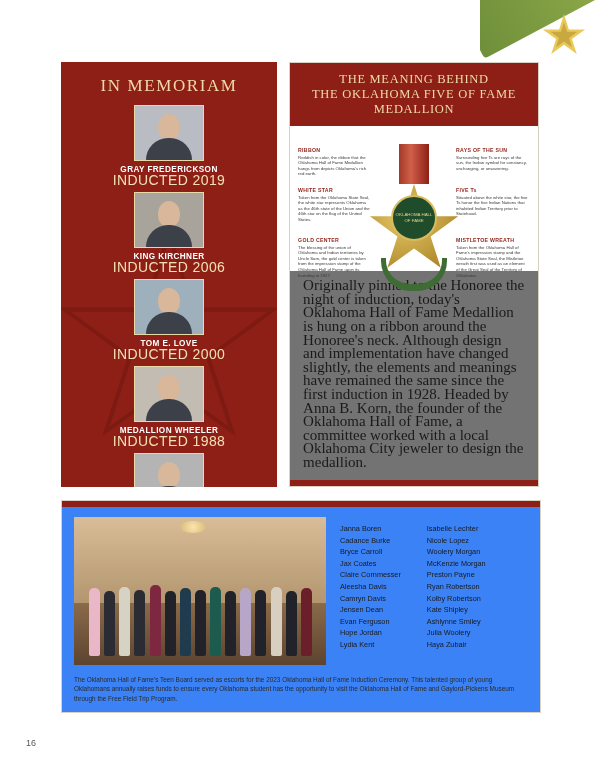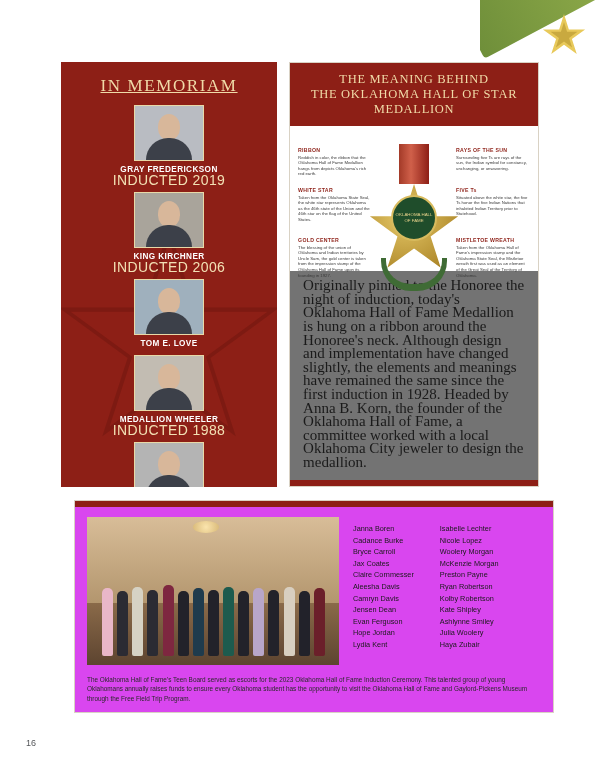--- a/index.html
+++ b/index.html
@@ -106,21 +106,20 @@
     padding: 14px 10px 10px;
     text-align: center;
   }
   .memoriam-title {
     font-family: "Liberation Serif", serif;
     font-size: 17px;
     letter-spacing: 1.6px;
     color: #f0dba8;
     margin-bottom: 9px;
     font-weight: 400;
-    text-decoration: underline;
   }
   .honoree {
     margin-bottom: 6px;
   }
   .portrait {
     width: 68px;
     height: 54px;
     margin: 0 auto 3px;
     background: #cfcfcf;
     border: 1px solid #e8d9a8;
@@ -283,24 +282,24 @@
   }
   .med-footer-bar {
     height: 9px;
     background: #8d1f16;
     margin-top: auto;
   }
 
   
   .teen {
     position: absolute;
-    left: 74px;
+    left: 61px;
     top: 500px;
     width: 478px;
-    background: #d946ef;
+    background: #3b82f6;
     border: 1px solid #d9d2c4;
   }
   .teen-topbar {
     height: 6px;
     background: #8d1f16;
   }
   .teen-inner {
     display: flex;
     padding: 10px 12px 4px;
     gap: 14px;
@@ -397,20 +396,21 @@
           <div class="hon-name">KING KIRCHNER</div>
           <div class="hon-year">INDUCTED 2006</div>
         </div>
 
         <div class="honoree">
           <div class="portrait p3">
             <div class="head"></div>
               <div class="body"></div>
           </div>
           <div class="hon-name">TOM E. LOVE</div>
+          <div class="hon-year">INDUCTED 2000</div>
         </div>
 
         <div class="honoree">
           <div class="portrait p4">
             <div class="head"></div>
               <div class="body"></div>
           </div>
           <div class="hon-name">MEDALLION WHEELER</div>
           <div class="hon-year">INDUCTED 1988</div>
         </div>
@@ -421,21 +421,21 @@
               <div class="body"></div>
           </div>
 
         </div>
       </div>
     </div>
 
     <div class="medallion">
       <div class="med-header">
         <span class="l1">THE MEANING BEHIND</span>
-        <span class="l1">THE OKLAHOMA HALL OF STAR</span>
+        <span class="l1">THE OKLAHOMA FIVE OF FAME</span>
         <span class="l1">MEDALLION</span>
       </div>
 
       <div class="med-diagram">
         <div class="med-center">
           <div class="med-ribbon"></div>
           <div class="med-star-big"></div>
           <div class="med-seal">OKLAHOMA HALL OF FAME</div>
           <div class="med-wreath"></div>
         </div>

